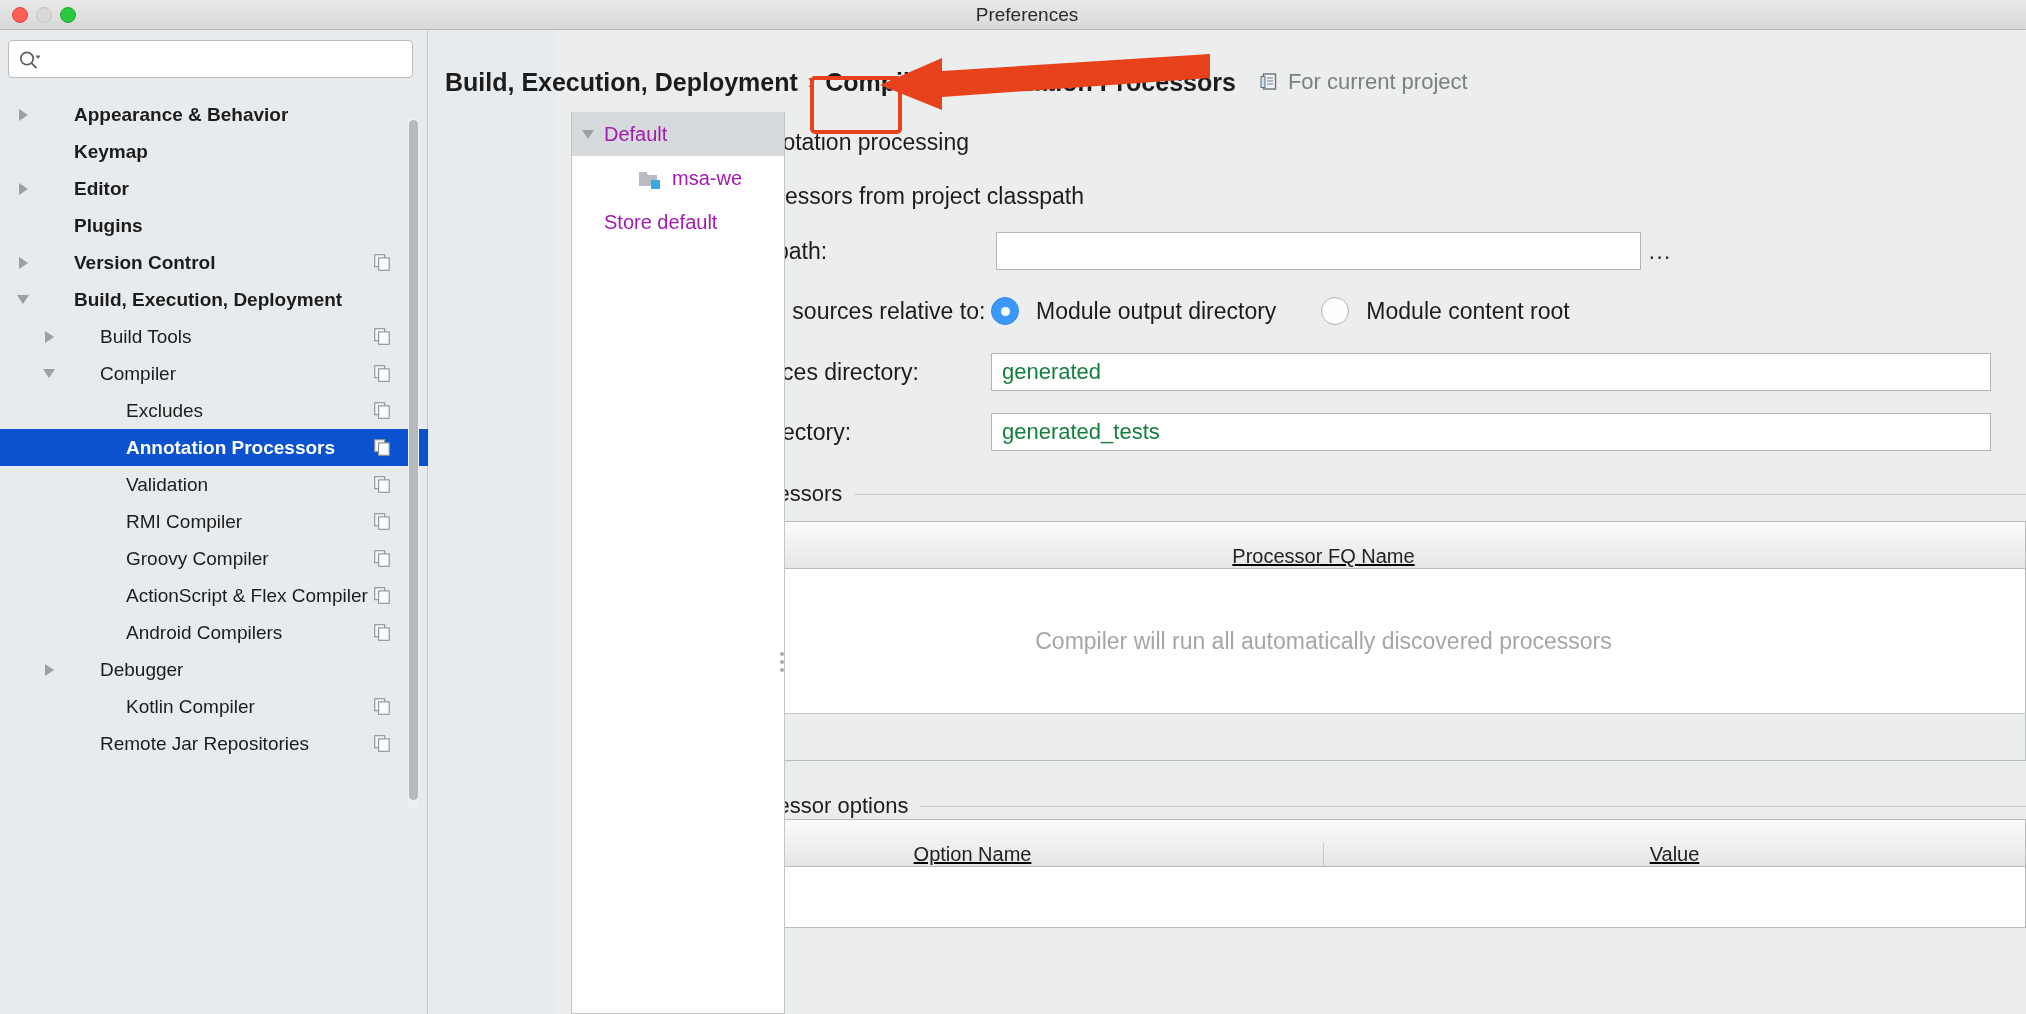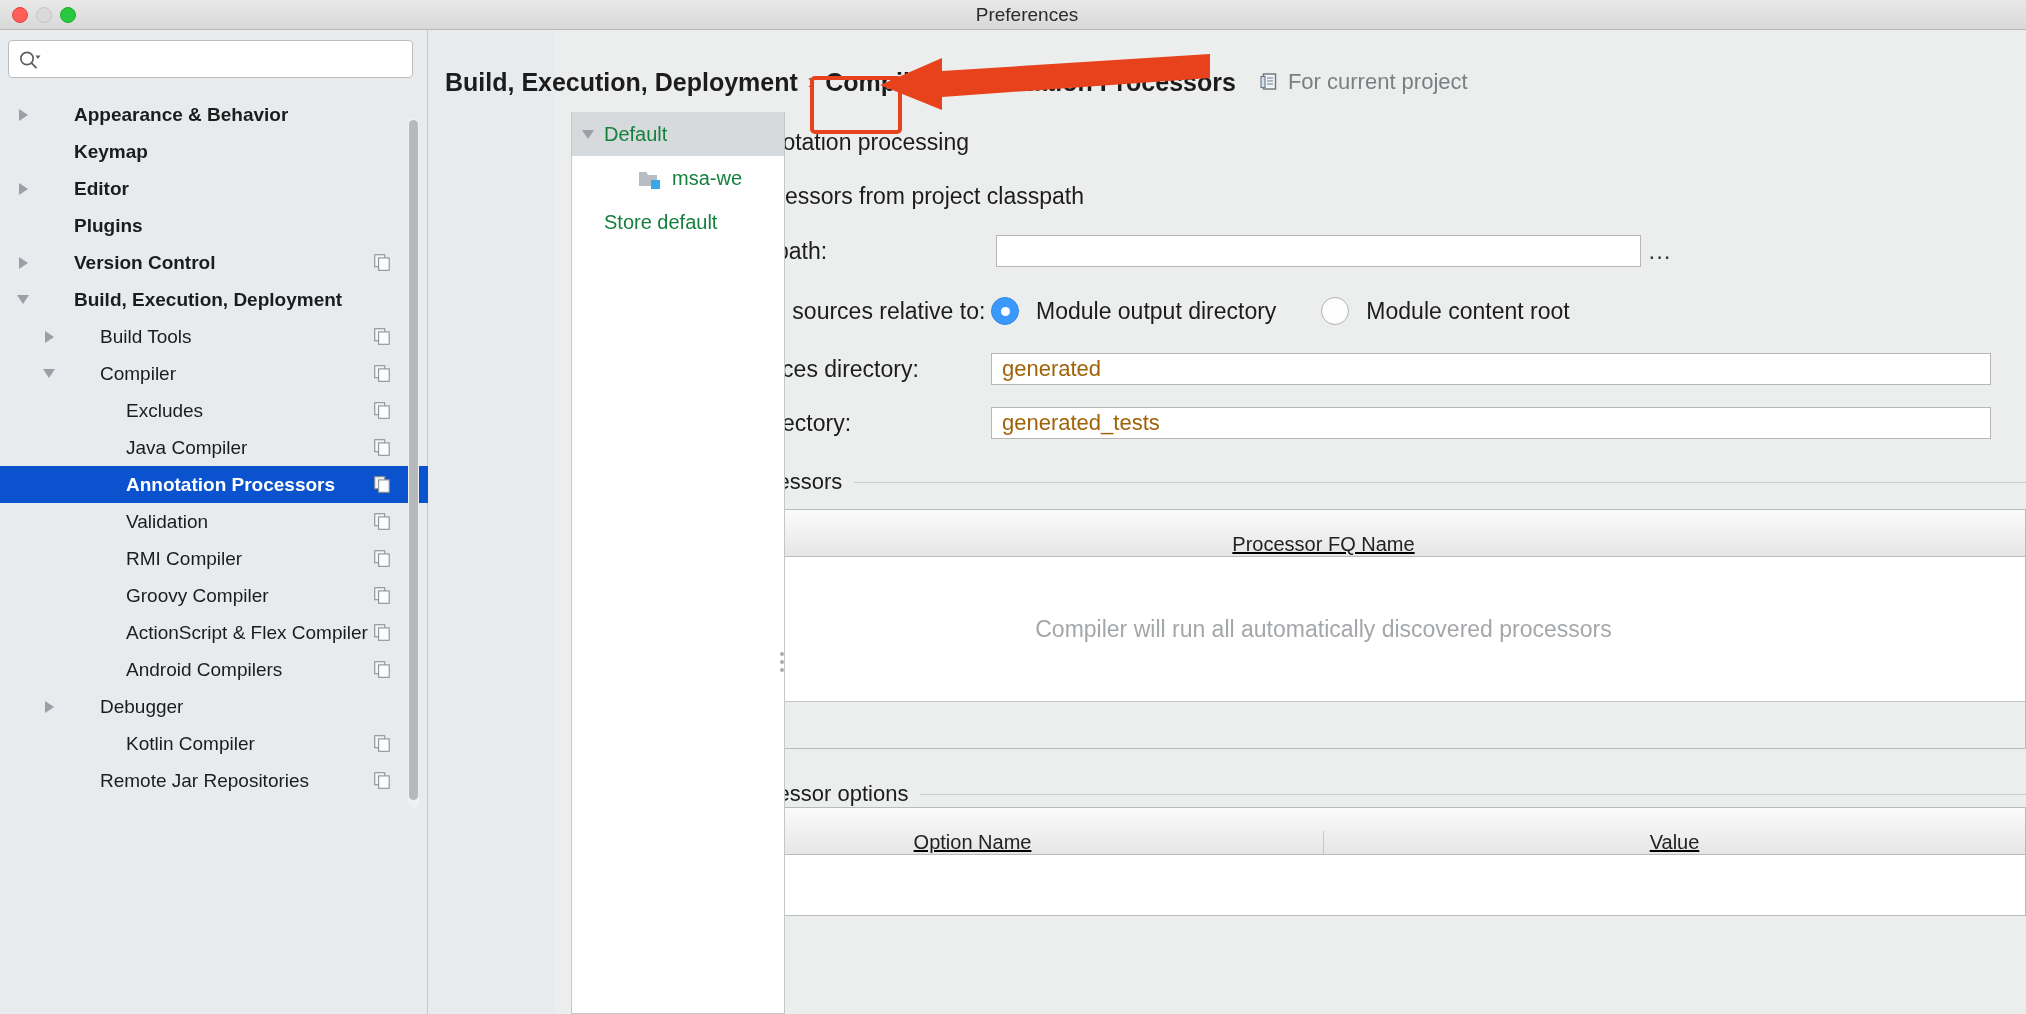--- a/index.html
+++ b/index.html
@@ -71,21 +71,21 @@
     background:#b6b9bc; border-radius:5px;
   }
 
   
   .profiles{
     position:absolute; left:571px; top:112px; width:214px; height:902px;
     background:#fff; border:1px solid #c4c7ca; border-top:none;
   }
   .prow{
     height:44px; display:flex; align-items:center;
-    font-size:20px; color:#15803d; white-space:nowrap;
+    font-size:20px; color:#a21caf; white-space:nowrap;
   }
   .prow.head{ background:#d7dadd; font-weight:400; }
   .p-arrow{ width:32px; display:flex; align-items:center; justify-content:center; }
   .module-icon{ width:26px;height:21px; margin-right:8px; flex:0 0 26px; }
 
   .splitter-dots{
     position:absolute; left:778px; top:648px; width:8px; height:36px;
   }
   .splitter-dots span{
     display:block; width:4px;height:4px;border-radius:50%;
@@ -125,22 +125,22 @@
     width:28px;height:28px;border-radius:50%;
     border:1px solid #b0b3b6; background:#fefefe; flex:0 0 28px;
     display:flex;align-items:center;justify-content:center;
   }
   .radio.on{ background:#3b99fc; border-color:#2f88e8; }
   .radio.on::after{ content:''; width:9px;height:9px;border-radius:50%; background:#fff; }
   .rlabel{ margin-left:17px; font-size:23px; color:#1c1c1c; }
 
   .rowline{ display:flex; align-items:center; }
   .textfield{
-    height:32px; background:#fff; border:1px solid #b6b6b6;
-    font-size:22px; color:#a16207; padding:0 10px;
+    height:38px; background:#fff; border:1px solid #b6b6b6;
+    font-size:22px; color:#15803d; padding:0 10px;
     display:flex; align-items:center;
   }
   .dots-btn{
     width:38px; height:40px; display:flex; align-items:center; justify-content:center;
     font-size:24px; color:#3a3a3a; letter-spacing:1px;
   }
 
   .section-title{
     display:flex; align-items:center; font-size:22px; color:#1c1c1c;
     white-space:nowrap;
@@ -259,29 +259,20 @@
         <span class="lbl">Compiler</span>
         <svg class="copyicon" viewBox="0 0 16 17">
           <rect x="0.7" y="0.7" width="10" height="12" fill="#f3f5f7" stroke="#8d9296" stroke-width="1.1"></rect>
           <rect x="4.6" y="3.9" width="10.6" height="12.4" fill="#fbfcfd" stroke="#8d9296" stroke-width="1.1"></rect>
         </svg>
       </div>
       <div class="row">
         <div style="width: 64px; flex: 0 0 auto;"></div>
         <div class="arrow"></div>
         <span class="lbl">Excludes</span>
-        <svg class="copyicon" viewBox="0 0 16 17">
-          <rect x="0.7" y="0.7" width="10" height="12" fill="#f3f5f7" stroke="#8d9296" stroke-width="1.1"></rect>
-          <rect x="4.6" y="3.9" width="10.6" height="12.4" fill="#fbfcfd" stroke="#8d9296" stroke-width="1.1"></rect>
-        </svg>
-      </div>
-      <div class="row">
-        <div style="width: 64px; flex: 0 0 auto;"></div>
-        <div class="arrow"></div>
-        <span class="lbl">Java Compiler</span>
         <svg class="copyicon" viewBox="0 0 16 17">
           <rect x="0.7" y="0.7" width="10" height="12" fill="#f3f5f7" stroke="#8d9296" stroke-width="1.1"></rect>
           <rect x="4.6" y="3.9" width="10.6" height="12.4" fill="#fbfcfd" stroke="#8d9296" stroke-width="1.1"></rect>
         </svg>
       </div>
       <div class="row sel">
         <div style="width: 64px; flex: 0 0 auto;"></div>
         <div class="arrow"></div>
         <span class="lbl">Annotation Processors</span>
         <svg class="copyicon" viewBox="0 0 16 17">

